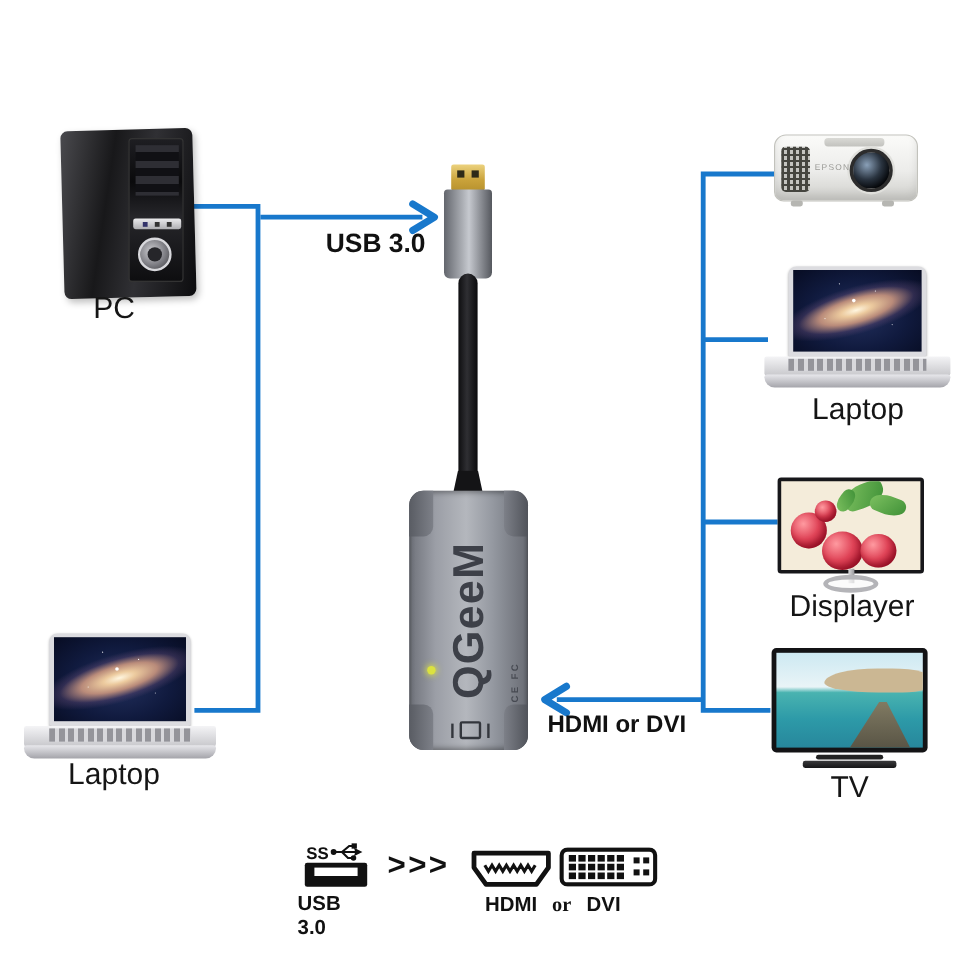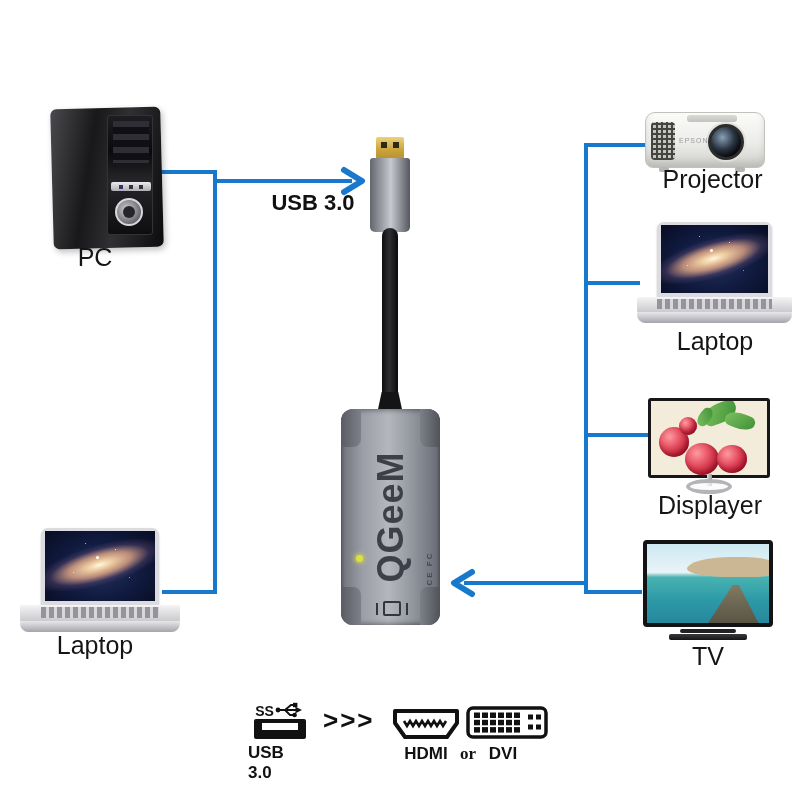--- a/index.html
+++ b/index.html
@@ -183,20 +183,21 @@
       <div class="lap-display"></div>
     </div>
     <div class="lap-keydeck">
       <div class="lap-keys"></div>
     </div>
     <div class="lap-bottom"></div>
   </div>
   <div class="dev-label" style="left:35px;top:631px;width:120px;">Laptop</div>
 
   <div class="conn-label usb-top-label">USB 3.0</div>
+  <div class="conn-label hdmi-dvi-label">HDMI or DVI</div>
 
   <div class="usb-gold"></div>
   <div class="usb-shell"></div>
   <div class="usb-cable"></div>
   <div class="cable-gland"></div>
   <div class="adapter">
     <div class="cap tl"></div>
     <div class="cap tr"></div>
     <div class="cap bl"></div>
     <div class="cap br"></div>
@@ -213,21 +214,20 @@
   </div>
 
   <div class="projector">
     <div class="proj-body"></div>
     <div class="proj-top"></div>
     <div class="proj-vents"></div>
     <div class="proj-lens"></div>
     <div class="proj-brand">EPSON</div>
     <div class="proj-foot"></div>
   </div>
-  <div class="dev-label" style="left:645px;top:165px;width:135px;">Projector</div>
 
   <div class="laptop-img laptop-right">
     <div class="lap-screen">
       <div class="lap-display"></div>
     </div>
     <div class="lap-keydeck">
       <div class="lap-keys"></div>
     </div>
     <div class="lap-bottom"></div>
   </div>

